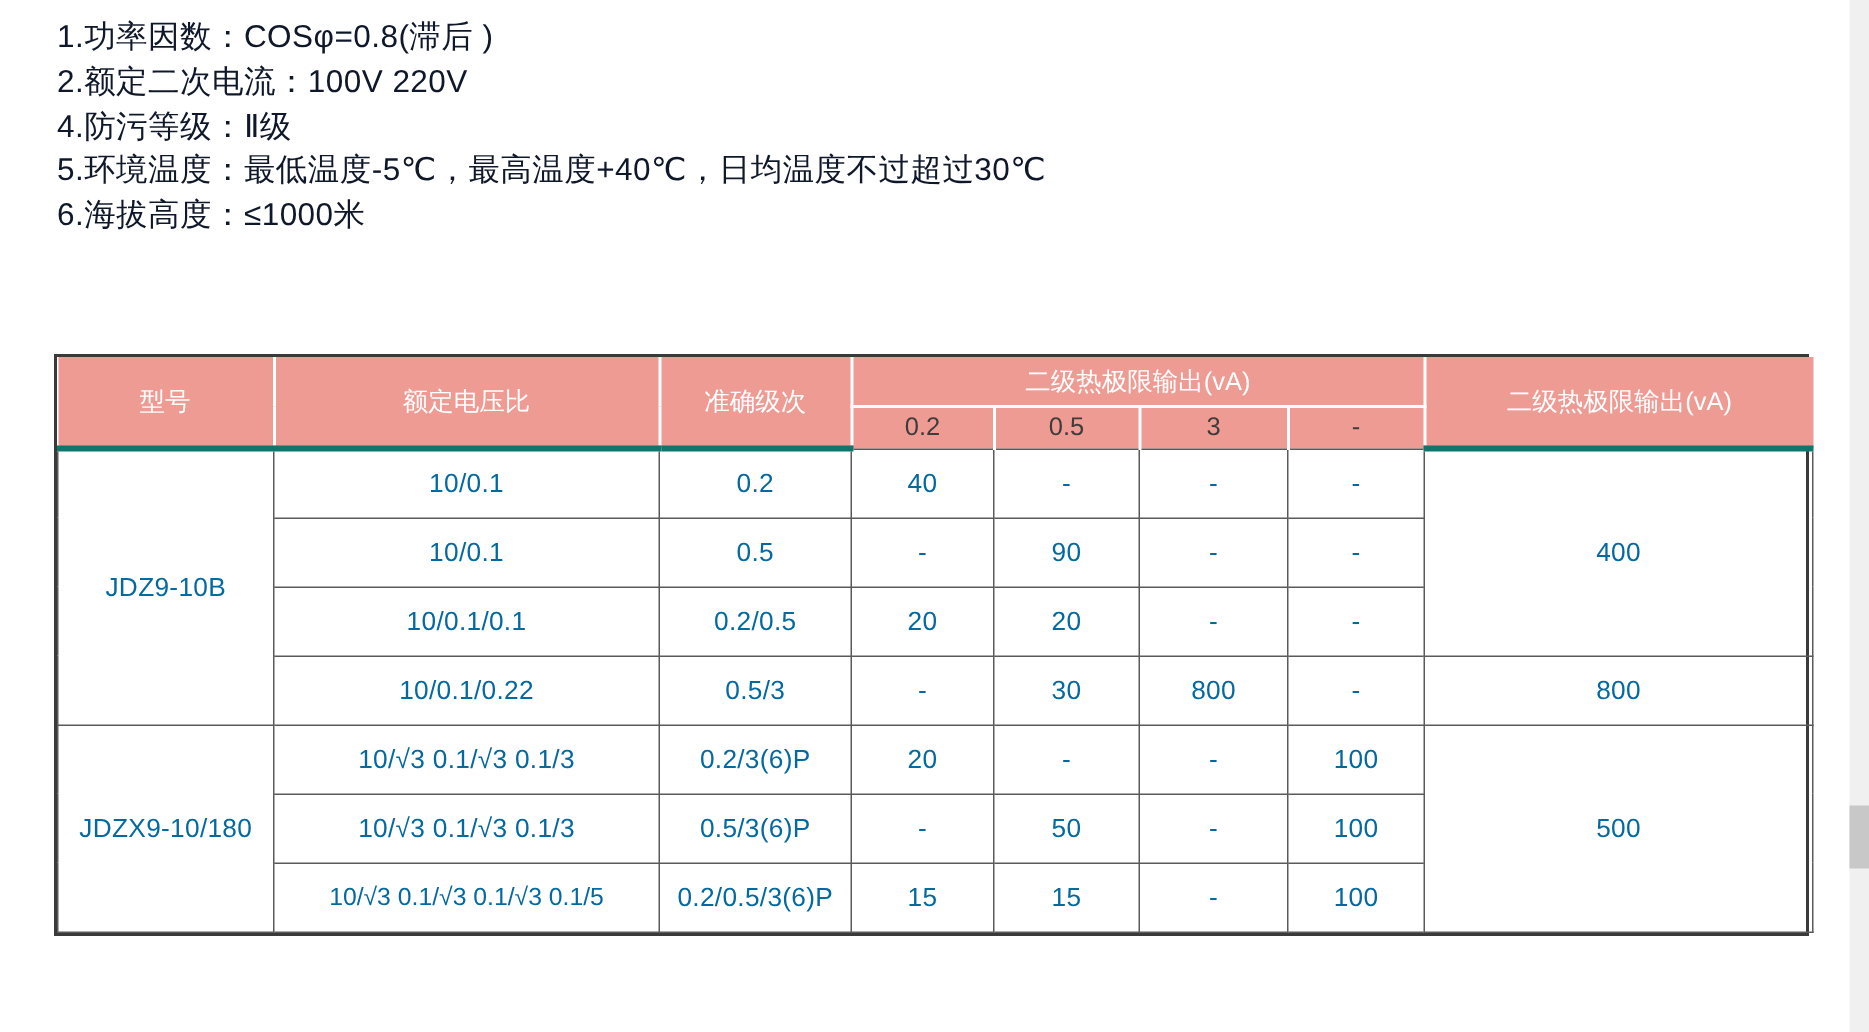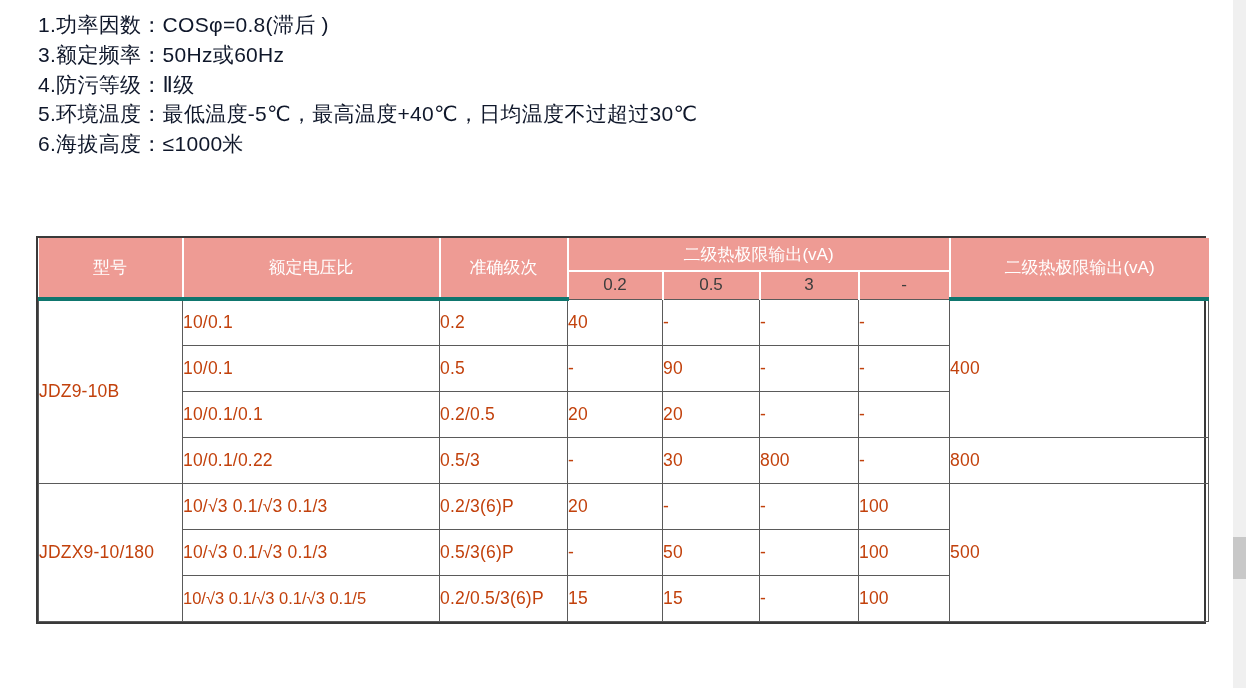--- a/index.html
+++ b/index.html
@@ -51,23 +51,24 @@
   thead tr.main th { height: 33px; }
   thead tr.sub th {
     height: 28px;
     color: #3d3d3d;
     border-bottom: 1px solid #5a5a5a;
   }
   thead th[rowspan] { border-bottom: 4px solid #0f766e; }
   tbody td {
     border: 1px solid #5a5a5a;
     height: 46px;
+    text-align: center;
     vertical-align: middle;
     font-size: 17.5px;
-    color: #c2410c;
+    color: #0369a1;
     white-space: nowrap;
     overflow: visible;
     letter-spacing: 0.2px;
   }
   tbody td.model { font-size: 17.5px; }
   tbody td.tight { font-size: 16.5px; letter-spacing: 0; }
 
   
   .scrollbar-track {
     position: absolute;
@@ -84,21 +85,21 @@
     width: 13px;
     height: 42px;
     background: #c8c8c8;
   }
 </style>
 </head>
 <body>
 
 <div class="specs">
   <div>1.功率因数：COSφ=0.8(滞后 )</div>
-  <div>3.额定频率：50Hz或60Hz</div>
+  <div>2.额定二次电流：100V 220V</div>
   <div>4.防污等级：Ⅱ级</div>
   <div>5.环境温度：最低温度-5℃，最高温度+40℃，日均温度不过超过30℃</div>
   <div>6.海拔高度：≤1000米</div>
 </div>
 
 <div class="table-wrap">
   <table>
     <colgroup>
       <col style="width:144px">
         <col style="width:257px">

